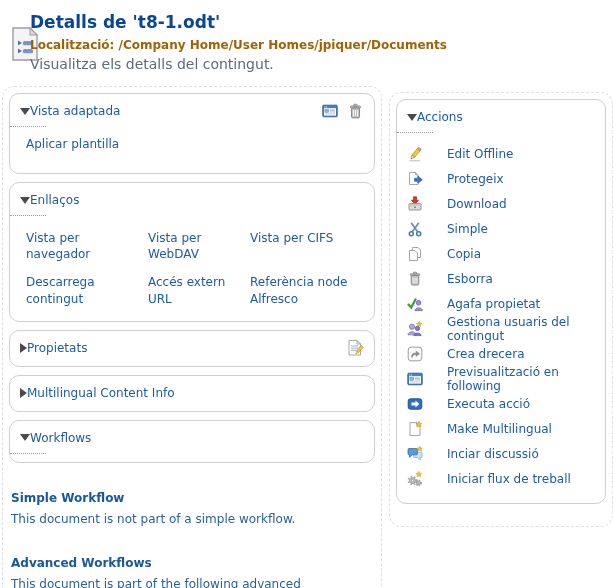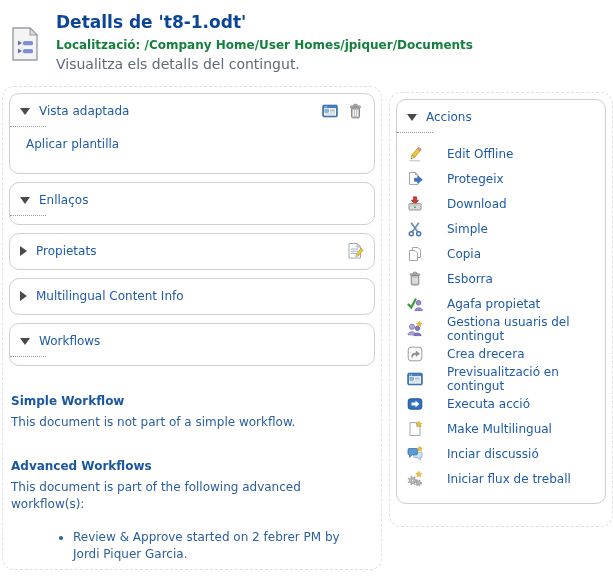--- a/index.html
+++ b/index.html
@@ -4,33 +4,33 @@
 <style>
   html,body{margin:0;padding:0;}
   body{
     width:613px;height:588px;overflow:hidden;background:#fff;
     font-family:"DejaVu Sans","Liberation Sans",sans-serif;font-size:12px;color:#2a5f9e;
   }
   a{color:#1e5ba9;text-decoration:none;cursor:pointer;}
   
   .header{position:relative;height:66px;}
   .doc-icon{position:absolute;left:10px;top:26px;}
-  .header-text{position:absolute;left:56px;top:12px;}
+  .header-text{position:absolute;left:30px;top:12px;}
   .page-title{margin:0;font-size:17px;font-weight:bold;color:#0b4596;}
-  .location{margin-top:6px;font-weight:bold;color:#15803d;font-size:12px;}
+  .location{margin-top:6px;font-weight:bold;color:#a16207;font-size:12px;}
   .subtitle{margin-top:4px;color:#5d6b77;font-size:14px;}
   
   .main{display:flex;align-items:flex-start;margin-top:20px;padding-left:2px;box-sizing:border-box;}
   .outer{border:1px dashed #dfdfdf;border-radius:12px;padding:6px;box-sizing:border-box;background:#fff;}
   .left-outer{width:380px;}
   .right-outer{width:224px;margin-left:7px;margin-top:6px;}
   
   .panel{border:1px solid #cfcfcf;border-radius:10px;padding:7px 10px 8px;margin-bottom:8px;background:#fff;}
   .panel:last-child{margin-bottom:16px;}
-  .panel-header{display:flex;align-items:center;gap:9px;min-height:20px;}
+  .panel-header{display:flex;align-items:center;min-height:20px;}
   .panel-title{color:#1e5ba9;font-size:12px;}
   .hdr-icons{margin-left:auto;display:flex;gap:7px;align-items:center;}
   .dotrule{border-bottom:1px dotted #9a9a9a;width:36px;height:1px;margin:4px 0 0 -10px;}
   .tri{display:inline-block;flex-shrink:0;}
   .tri-d{width:0;height:0;border-left:5px solid transparent;border-right:5px solid transparent;border-top:7px solid #4a4a4a;}
   .tri-r{width:0;height:0;border-top:5px solid transparent;border-bottom:5px solid transparent;border-left:7px solid #4a4a4a;}
   
   .vista-link{display:inline-block;margin:10px 0 14px 6px;}
   
   .links-grid{display:grid;grid-template-columns:122px 102px 132px;row-gap:12px;margin:14px 0 6px 6px;}
@@ -105,20 +105,28 @@
       <div class="dotrule"></div>
       <a class="vista-link">Aplicar plantilla</a>
     </div>
 
     <div class="panel">
       <div class="panel-header">
         <span class="tri tri-d"></span>
         <span class="panel-title">Enllaços</span>
       </div>
       <div class="dotrule"></div>
+      <div class="links-grid">
+        <a>Vista per navegador</a>
+        <a>Vista per WebDAV</a>
+        <a class="wide">Vista per CIFS</a>
+        <a>Descarrega contingut</a>
+        <a>Accés extern URL</a>
+        <a class="wide">Referència node Alfresco</a>
+      </div>
     </div>
 
     <div class="panel">
       <div class="panel-header">
         <span class="tri tri-r"></span>
         <span class="panel-title">Propietats</span>
         <span class="hdr-icons">
           <span>
             <svg width="18" height="18" viewBox="0 0 18 18">
               <path d="M3 1.5 h8 l3.5 3.5 v11 h-11.5 z" fill="#fdfdfd" stroke="#9aa0a6" stroke-width="0.9"></path>
@@ -286,21 +294,21 @@
               <rect x="0.8" y="2.2" width="14.4" height="11.6" rx="1" fill="#4383c4" stroke="#2a5a8c" stroke-width="0.9"></rect>
               <circle cx="2.9" cy="3.9" r="0.55" fill="#cfe2f3"></circle>
                 <circle cx="4.5" cy="3.9" r="0.55" fill="#cfe2f3"></circle>
               <rect x="2" y="5.2" width="12" height="7.4" fill="#ffffff"></rect>
               <rect x="2.9" y="6.4" width="3.8" height="3" fill="#8fb8e0" stroke="#5588bb" stroke-width="0.5"></rect>
               <rect x="7.8" y="6.6" width="5.2" height="1.1" fill="#9aa7b5"></rect>
               <rect x="7.8" y="8.4" width="5.2" height="1.1" fill="#b8c2cc"></rect>
               <rect x="2.9" y="10.4" width="10.1" height="1.1" fill="#c8d0d8"></rect>
             </svg>
           </span>
-          <a>Previsualització en contingut</a>
+          <a>Previsualització en following</a>
         </li>
 
         <li>
           <span>
             <svg width="16" height="16" viewBox="0 0 16 16">
               <rect x="1.2" y="2.8" width="13.6" height="10.4" rx="2.2" fill="#2f6fc1" stroke="#1f4c86" stroke-width="0.9"></rect>
               <polygon points="4.5,6.6 8.5,6.6 8.5,4.6 12.3,8 8.5,11.4 8.5,9.4 4.5,9.4" fill="#ffffff"></polygon>
             </svg>
           </span>
           <a>Executa acció</a>

